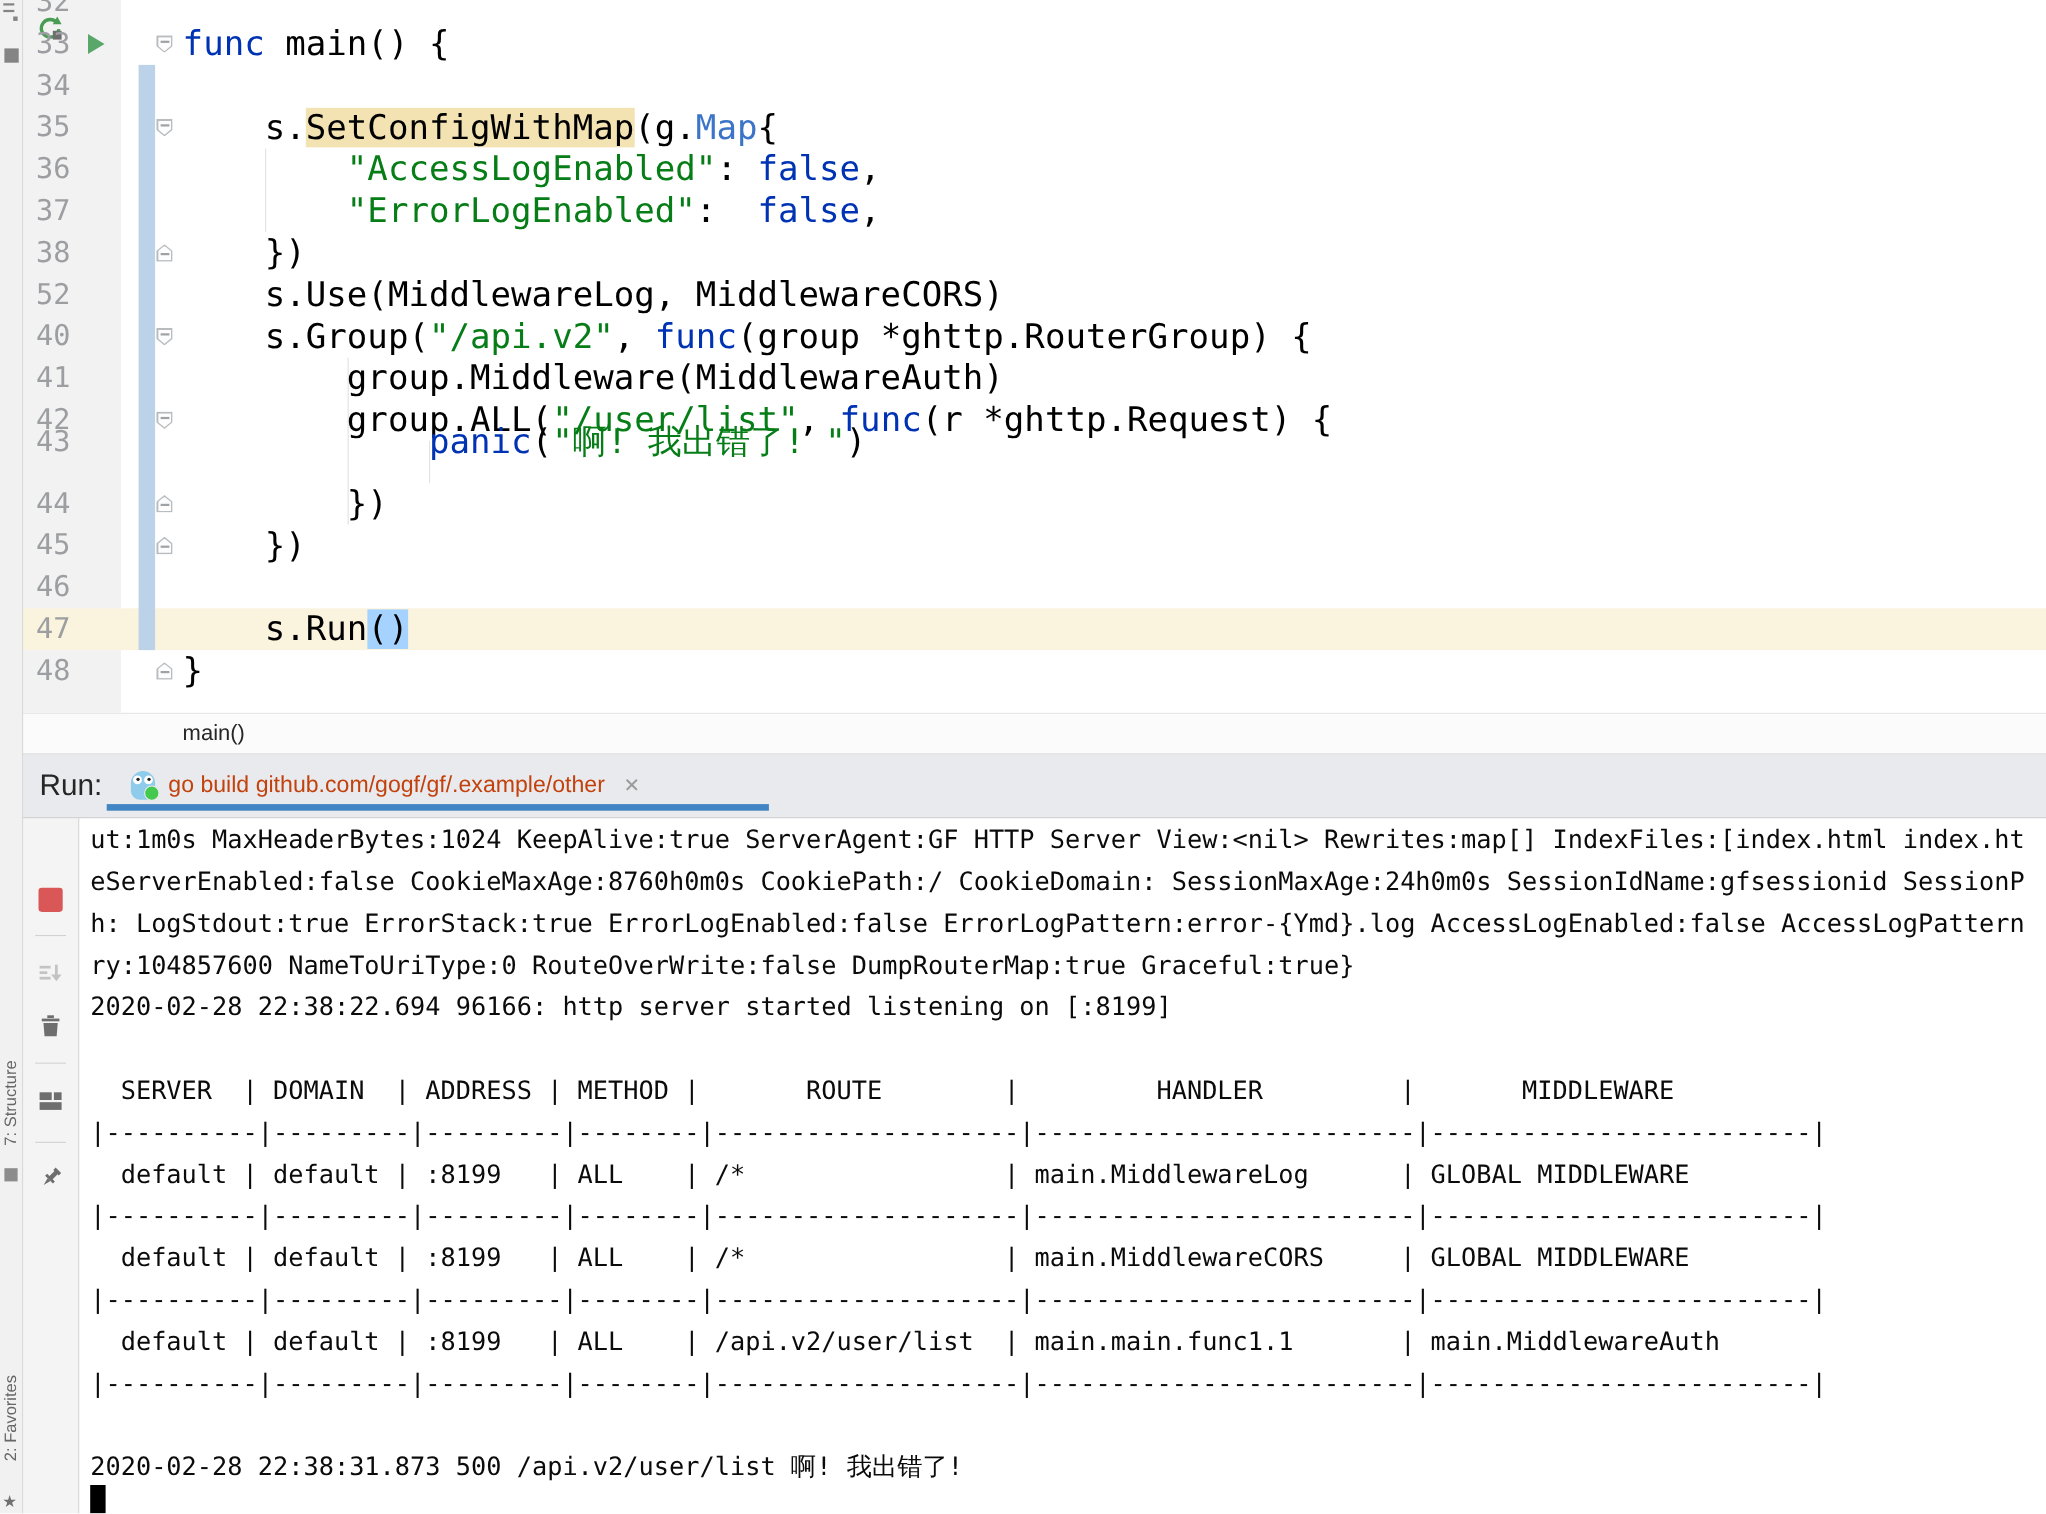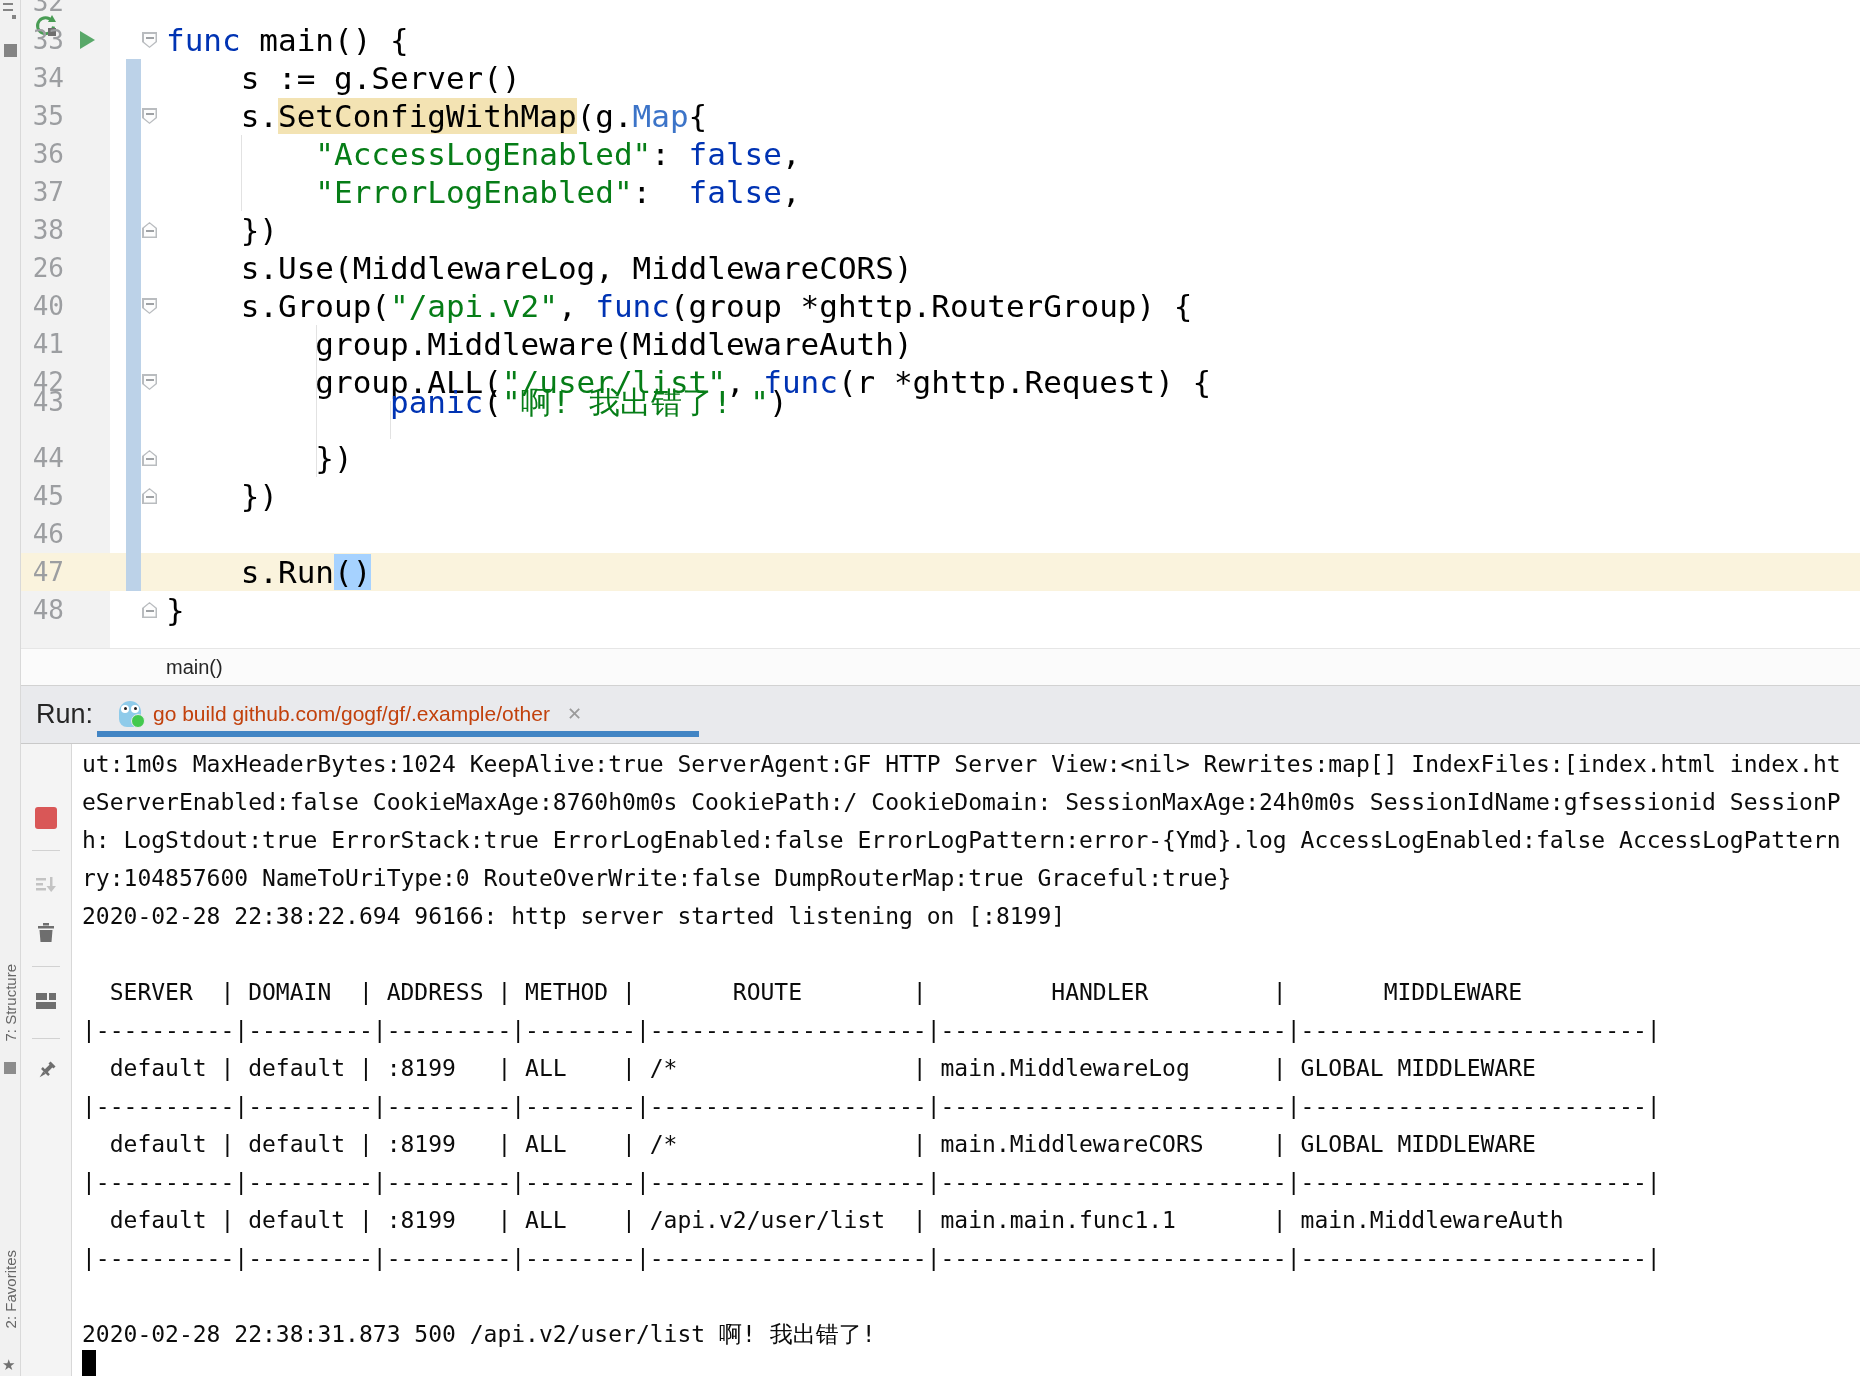--- a/index.html
+++ b/index.html
@@ -105,21 +105,20 @@
         <div class="runarrow"></div>
         <span class="fold down" style="top: 11px;">
           <i></i>
           <i></i>
           <b></b>
         </span>
         <pre class="codeline"><span class="k">func</span><span class="p"> main() {</span></pre>
       </div>
       <div class="row" style="top: 59px;">
         <span class="lnum">34</span>
-        <pre class="codeline"><span class="p">    s := g.Server()</span></pre>
       </div>
       <div class="row" style="top: 97px;">
         <span class="lnum">35</span>
         <span class="fold down" style="top: 11px;">
           <i></i>
           <i></i>
           <b></b>
         </span>
         <pre class="codeline"><span class="p">    s.</span><span class="hl">SetConfigWithMap</span><span class="p">(g.</span><span class="t2">Map</span><span class="p">{</span></pre>
       </div>
@@ -134,21 +133,21 @@
       <div class="row" style="top: 211px;">
         <span class="lnum">38</span>
         <span class="fold up" style="top: 11px;">
           <i></i>
           <i></i>
           <b></b>
         </span>
         <pre class="codeline"><span class="p">    })</span></pre>
       </div>
       <div class="row" style="top: 249px;">
-        <span class="lnum">26</span>
+        <span class="lnum">52</span>
         <pre class="codeline"><span class="p">    s.Use(MiddlewareLog, MiddlewareCORS)</span></pre>
       </div>
       <div class="row" style="top: 287px;">
         <span class="lnum">40</span>
         <span class="fold down" style="top: 11px;">
           <i></i>
           <i></i>
           <b></b>
         </span>
         <pre class="codeline"><span class="p">    s.Group(</span><span class="s">"/api.v2"</span><span class="p">, </span><span class="k">func</span><span class="p">(group *ghttp.RouterGroup) {</span></pre>

